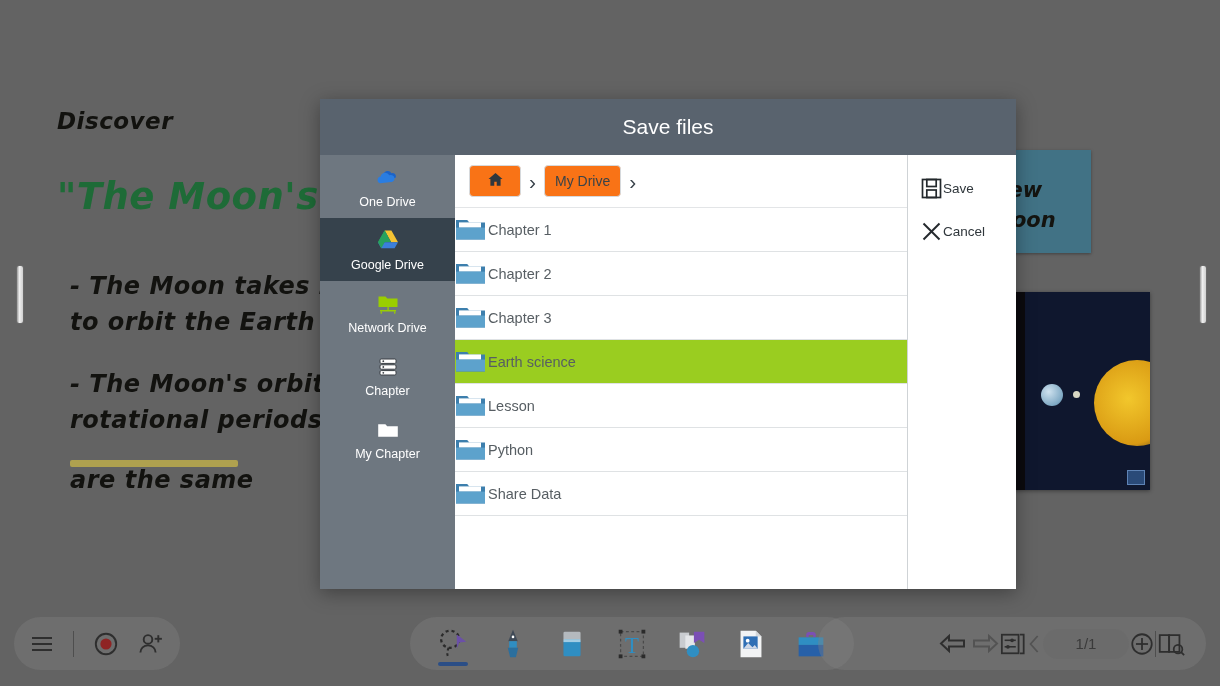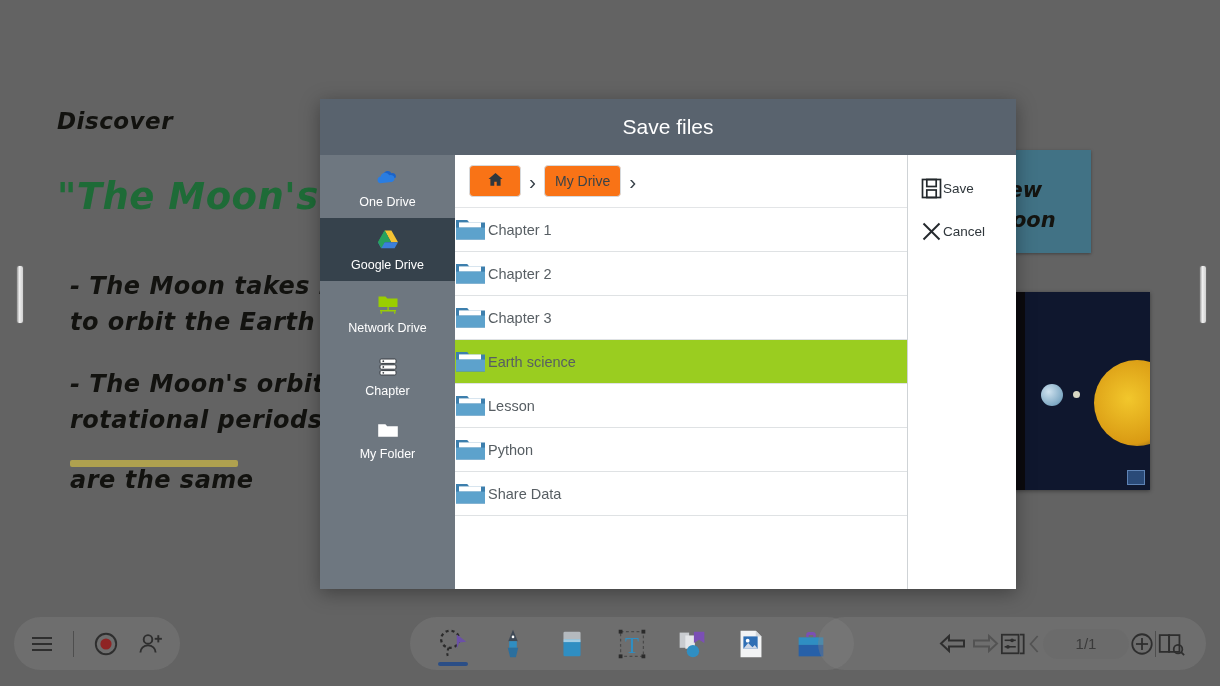--- a/index.html
+++ b/index.html
@@ -448,21 +448,21 @@
           </span>
           <span class="side-label">Chapter</span>
         </div>
 
         <div class="side-item">
           <span class="side-icon">
             <svg viewBox="0 0 26 26" width="26" height="26">
               <path d="M3.2 7.2h7.2l1.8 2.1h10.6v10.4H3.2z" fill="#ffffff"></path>
             </svg>
           </span>
-          <span class="side-label">My Folder</span>
+          <span class="side-label">My Chapter</span>
         </div>
       </div>
 
       <div id="file-pane">
 
         <div id="breadcrumb">
           <div class="crumb-btn">
             <span>
               <svg viewBox="0 0 18 18" width="17" height="17">
                 <path d="M9 2.2 1.6 8.4h2v7.2h4.1v-4.3h2.6v4.3h4.1V8.4h2z" fill="#2f373d"></path>

